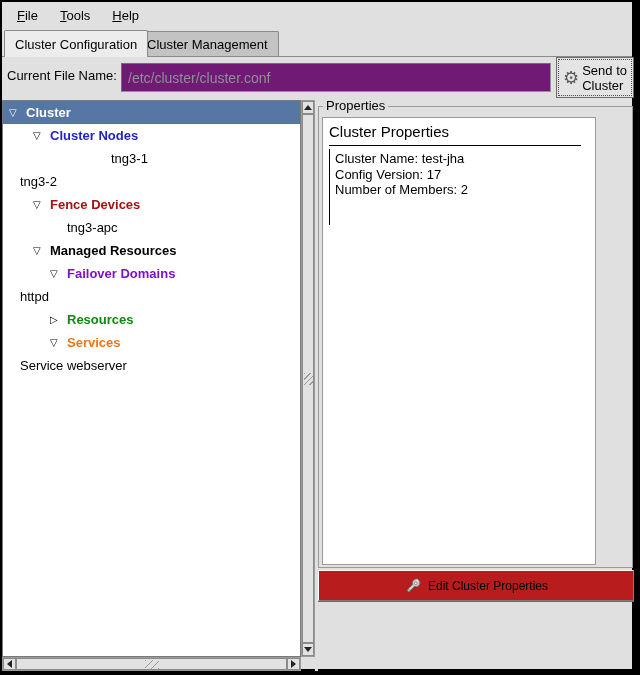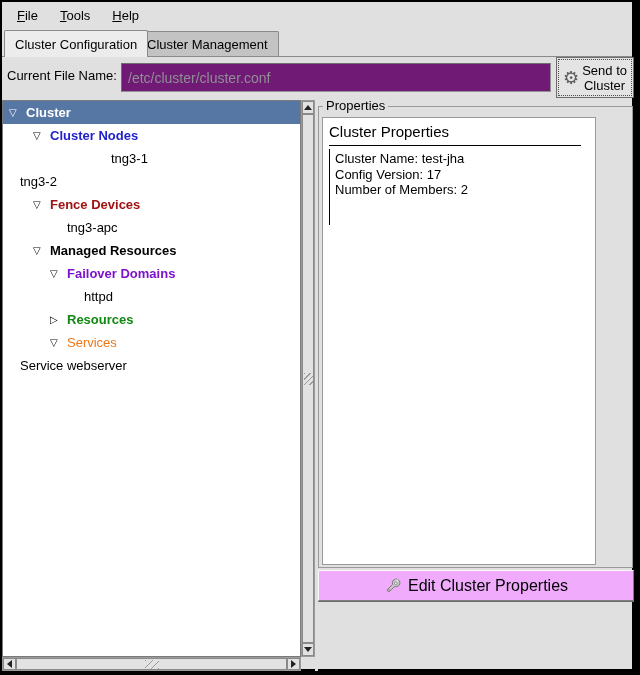--- a/index.html
+++ b/index.html
@@ -14,21 +14,21 @@
   .tab{position:absolute;top:1px;height:25px;display:flex;align-items:center;padding:0 10px;font-size:13px;border:1px solid #8a8a8a;border-bottom:none;border-radius:2px 2px 0 0;box-sizing:border-box;}
   .tab.active{left:2px;background:#ececec;height:27px;z-index:3;}
   .tab.inactive{left:134px;background:#c3c3c3;top:2px;height:25px;z-index:1;}
   .page-edge{position:absolute;left:0;top:54px;width:100%;height:1px;background:#8a8a8a;z-index:2;}
   
   .file-label{position:absolute;left:5px;top:66px;font-size:13px;color:#000;}
   .file-entry{position:absolute;left:119px;top:61px;width:430px;height:29px;box-sizing:border-box;background:#701a75;border:1px solid #929292;border-top-color:#6f6f6f;border-left-color:#6f6f6f;font-family:"Liberation Sans","DejaVu Sans",sans-serif;font-size:14px;color:#8f8f95;padding:0 6px;}
   .send-btn{position:absolute;left:554px;top:55px;width:78px;height:41px;background:#e4e4e4;border:1px solid #6d6d6d;box-sizing:border-box;padding:1px;cursor:default;}
   .send-btn-inner{width:100%;height:100%;box-sizing:border-box;border:1px dotted #4c4c4c;display:flex;align-items:center;justify-content:center;gap:3px;}
   .gear{font-size:18px;color:#5c5c5c;line-height:1;}
-  .send-text{font-size:13px;color:#000;line-height:15px;text-align:center;}
+  .send-text{font-size:13px;color:#000;line-height:15px;text-align:left;}
   
   .left-scroll{position:absolute;left:0;top:98px;width:313px;height:571px;display:grid;grid-template-columns:299px 14px;grid-template-rows:557px 14px;}
   .viewport{grid-column:1;grid-row:1;background:#fff;border:1px solid #7a7a7a;box-sizing:border-box;overflow:hidden;}
   .tree-row{height:23px;display:flex;align-items:center;font-size:13px;color:#000;white-space:nowrap;box-sizing:border-box;}
   .tree-row.sel{color:#fff;}
   .expander{display:inline-block;width:17px;font-size:10px;line-height:1;flex:0 0 17px;}
   
   .vscroll{grid-column:2;grid-row:1;background:#cfcfcf;border:1px solid #9a9a9a;box-sizing:border-box;display:flex;flex-direction:column;}
   .hscroll{grid-column:1;grid-row:2;background:#cfcfcf;border:1px solid #9a9a9a;box-sizing:border-box;display:flex;flex-direction:row;}
   .corner{grid-column:2;grid-row:2;}
@@ -47,21 +47,21 @@
   .gutter{position:absolute;left:313px;top:98px;width:3px;height:571px;background:#e0e0e0;}
   
   .prop-frame{position:absolute;left:316px;top:104px;width:315px;height:462px;border:1px solid #9a9a9a;box-sizing:border-box;}
   .prop-frame-label{position:absolute;left:321px;top:96px;font-size:13px;color:#000;background:#e0e0e0;padding:0 3px;z-index:2;}
   .prop-white{position:absolute;left:320px;top:115px;width:274px;height:448px;background:#fff;border:1px solid #9a9a9a;box-sizing:border-box;padding:5px 0 16px 6px;}
   .prop-heading{font-size:15px;color:#000;margin:0 0 5px 0;font-weight:normal;}
   .prop-rule{width:252px;height:0;border-top:1px solid #000;margin:0 0 3px 0;}
   .prop-textblock{border-left:1px solid #000;padding:2px 0 12px 5px;width:240px;font-size:13px;line-height:15.5px;color:#000;}
   .prop-line{min-height:15.5px;white-space:pre;}
   
-  .edit-btn{position:absolute;left:316px;top:568px;width:316px;height:31px;background:#f0abfc;border:1px solid #7d7d7d;border-top-color:#fafafa;border-left-color:#fafafa;box-sizing:border-box;display:flex;align-items:center;justify-content:center;gap:6px;font-size:16px;color:#000;cursor:default;box-shadow:0 1px 0 #6d6d6d;}
+  .edit-btn{position:absolute;left:316px;top:568px;width:316px;height:31px;background:#b91c1c;border:1px solid #7d7d7d;border-top-color:#fafafa;border-left-color:#fafafa;box-sizing:border-box;display:flex;align-items:center;justify-content:center;gap:6px;font-size:12px;color:#000;cursor:default;box-shadow:0 1px 0 #6d6d6d;}
   .wrench-svg{width:18px;height:18px;}
 </style>
 </head>
 <body>
 
 <div class="screen">
   <div class="window">
 
     <div class="menubar">
       <span class="menu-item"><span class="mn">F</span><span>ile</span></span>
@@ -114,31 +114,31 @@
             <span style="color: rgb(0, 0, 0);">tng3-apc</span>
           </div>
           <div class="tree-row" style="padding-left: 30px;">
             <span class="expander" style="color: rgb(0, 0, 0);">▽</span>
             <span style="color: rgb(0, 0, 0); font-weight: bold;">Managed Resources</span>
           </div>
           <div class="tree-row" style="padding-left: 47px;">
             <span class="expander" style="color: rgb(0, 0, 0);">▽</span>
             <span style="color: rgb(125, 18, 204); font-weight: bold;">Failover Domains</span>
           </div>
-          <div class="tree-row" style="padding-left: 64px;">
+          <div class="tree-row" style="">
             <span class="expander" style="color: rgb(0, 0, 0);"></span>
             <span style="color: rgb(0, 0, 0);">httpd</span>
           </div>
           <div class="tree-row" style="padding-left: 47px;">
             <span class="expander" style="color: rgb(0, 0, 0);">▷</span>
             <span style="color: rgb(17, 136, 17); font-weight: bold;">Resources</span>
           </div>
           <div class="tree-row" style="padding-left: 47px;">
             <span class="expander" style="color: rgb(0, 0, 0);">▽</span>
-            <span style="color: rgb(239, 118, 21); font-weight: normal;">Services</span>
+            <span style="color: rgb(239, 118, 21); font-weight: bold;">Services</span>
           </div>
           <div class="tree-row" style="">
             <span class="expander" style="color: rgb(0, 0, 0);"></span>
             <span style="color: rgb(0, 0, 0);">Service webserver</span>
           </div>
         </div>
       <div class="vscroll">
         <div class="sb-btn">
             <span class="tri tri-up"></span>
           </div>

